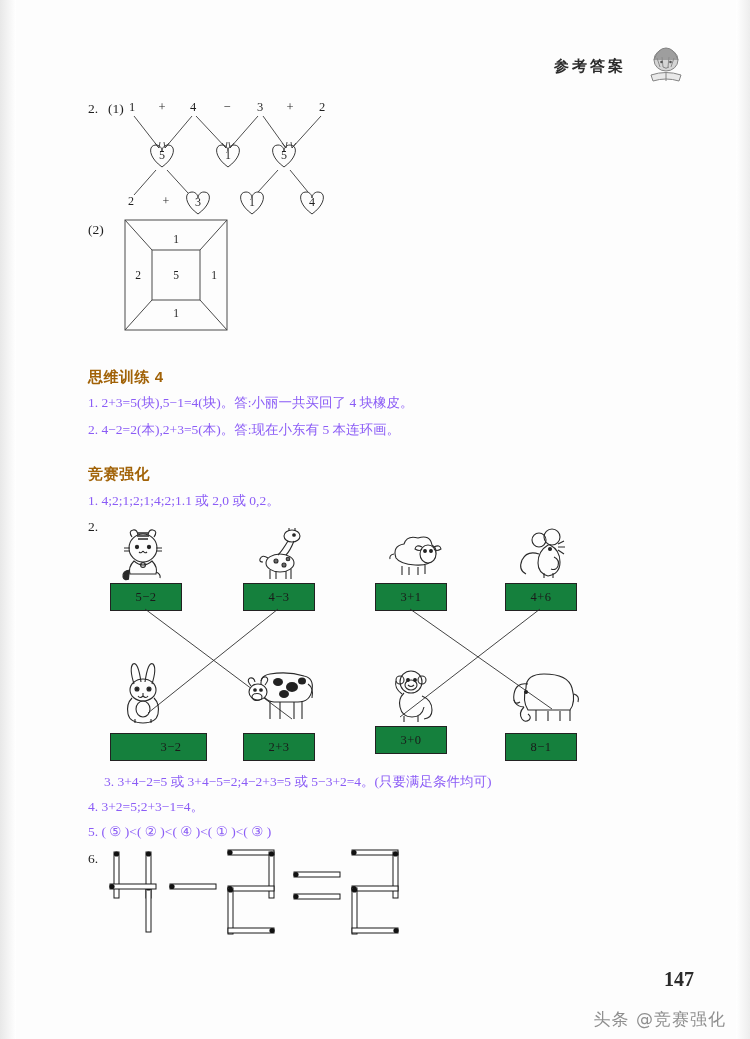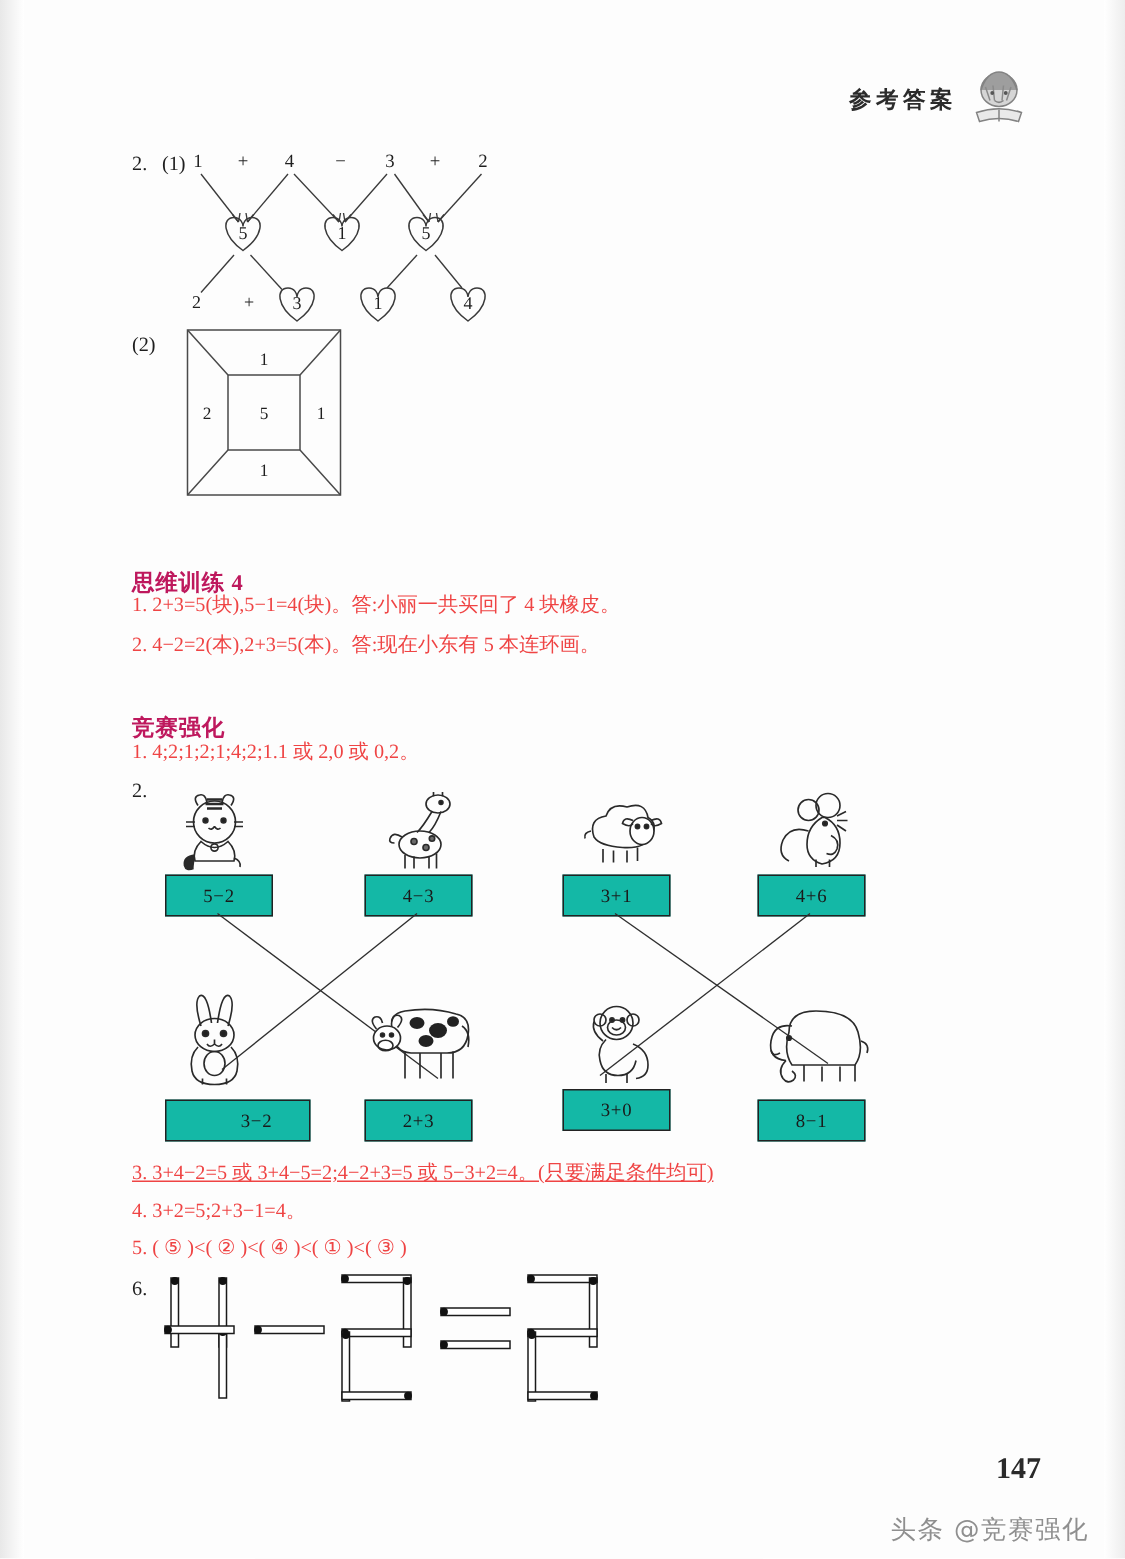--- a/index.html
+++ b/index.html
@@ -4,42 +4,42 @@
 <style>
   html,body{margin:0;padding:0;background:#ffffff;}
   body{
     width:750px;height:1039px;position:relative;overflow:hidden;
     font-family:"Liberation Serif","DejaVu Serif",serif;
     color:#1a1a1a;
   }
   .page{position:absolute;inset:0;background:#fdfdfd;}
 
   
-  .header{position:absolute;top:44px;right:62px;display:flex;align-items:center;gap:6px;}
+  .header{position:absolute;top:44px;right:62px;display:flex;align-items:center;gap:18px;}
   .header-title{
     font-family:"DejaVu Sans","Liberation Sans",sans-serif;
     font-weight:bold;font-size:15px;letter-spacing:3px;color:#2b2b2b;
   }
   .header-illus{width:44px;height:44px;opacity:.85;}
 
   
-  .txt{position:absolute;font-size:13.5px;line-height:1.35;white-space:nowrap;color:#ef4444;}
+  .txt{position:absolute;font-size:13.5px;line-height:1.35;white-space:nowrap;color:#8b5cf6;}
   .sec-title{
-    position:absolute;font-family:Liberation Serif, serif;
-    font-weight:bold;font-size:15px;color:#be185d;white-space:nowrap;letter-spacing:.5px;margin-top:11px;
+    position:absolute;font-family:Liberation Sans, sans-serif;
+    font-weight:bold;font-size:15px;color:#a16207;white-space:nowrap;letter-spacing:.5px;
   }
   .item-no{position:absolute;font-size:13.5px;color:#1f1f1f;}
 
   
   svg{display:block;overflow:visible;}
   .svg-abs{position:absolute;}
 
   
   .abox{
-    position:absolute;border:1px solid #222;background:#14b8a6;
+    position:absolute;border:1px solid #222;background:#15803d;
     display:flex;align-items:center;justify-content:center;
     font-size:12.5px;color:#1a1a1a;letter-spacing:.5px;
   }
 
   
   .pagenum{
     position:absolute;right:56px;bottom:48px;
     font-family:Liberation Serif, serif;
     font-weight:bold;font-size:20px;color:#2a2a2a;
   }
@@ -286,21 +286,21 @@
       <path d="M36 40 v11 M48 41 v10 M60 41 v10 M70 40 v11"></path>
       <path d="M74 24 q6 2 4 8"></path>
     </g>
   </svg>
 
   <div class="abox" style="left:110px;top:733px;width:70px;height:26px;padding-left:25px;">3−2</div>
   <div class="abox" style="left:243px;top:733px;width:70px;height:26px;">2+3</div>
   <div class="abox" style="left:375px;top:726px;width:70px;height:26px;font-family:Liberation Serif, serif;">3+0</div>
   <div class="abox" style="left:505px;top:733px;width:70px;height:26px;">8−1</div>
 
-  <div class="txt" style="left:88px;top:773px;text-decoration:underline;">3. 3+4−2=5 或 3+4−5=2;4−2+3=5 或 5−3+2=4。(只要满足条件均可)</div>
+  <div class="txt" style="left:104px;top:773px;">3. 3+4−2=5 或 3+4−5=2;4−2+3=5 或 5−3+2=4。(只要满足条件均可)</div>
   <div class="txt" style="left:88px;top:798px;">4. 3+2=5;2+3−1=4。</div>
   <div class="txt" style="left:88px;top:823px;">5. ( ⑤ )&lt;( ② )&lt;( ④ )&lt;( ① )&lt;( ③ )</div>
   <div class="item-no" style="left:88px;top:851px;">6.</div>
 
   <svg class="svg-abs" style="left:104px;top:846px;" width="300" height="96" viewBox="0 0 300 96" stroke="#1a1a1a" stroke-width="1">
     <defs>
       <g id="mv">
           <rect x="-2.6" y="0" width="5.2" height="46" fill="#fff"></rect>
         </g>
     </defs>

